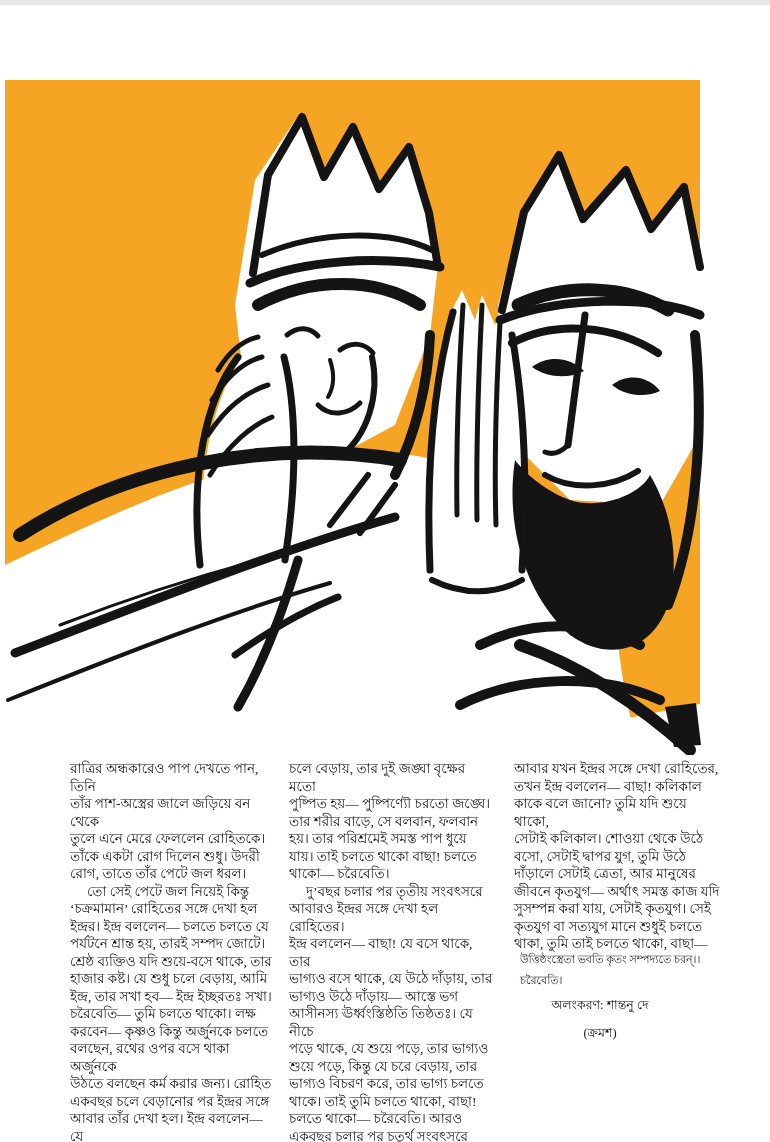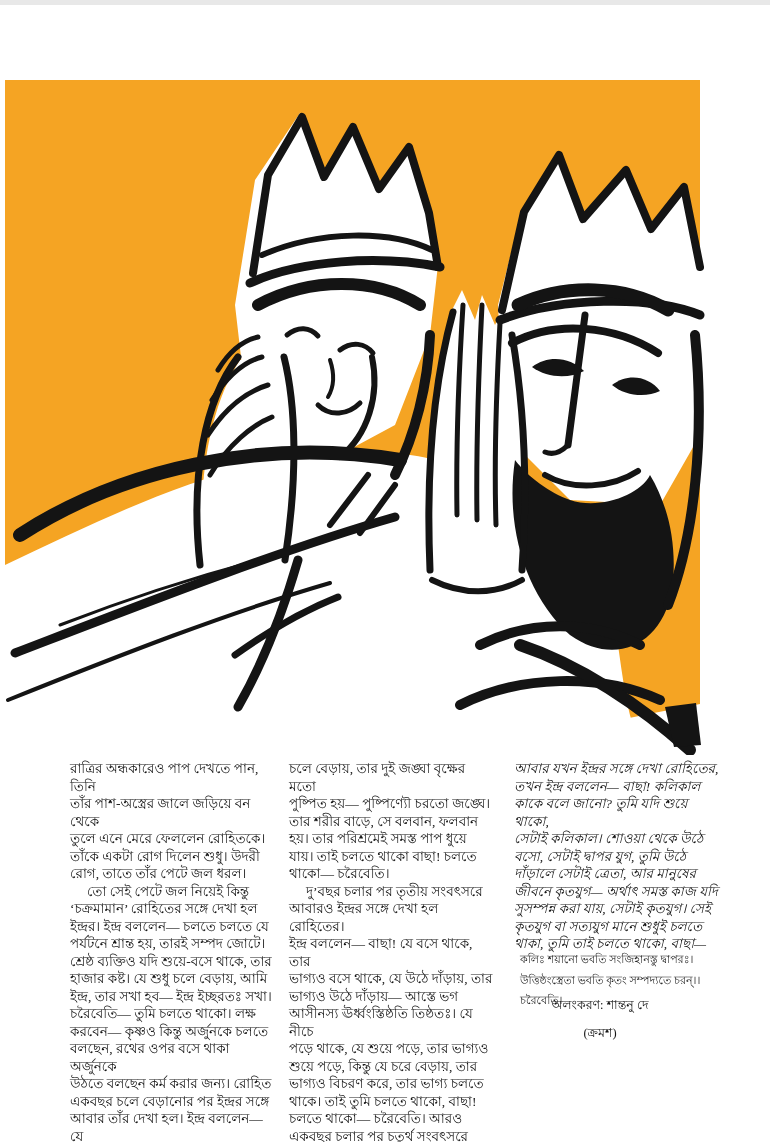--- a/index.html
+++ b/index.html
@@ -15,21 +15,21 @@
   .illustration{position:absolute;left:0;top:0;}
   .col{
     position:absolute;top:755px;width:206px;
     font-size:13.5px;line-height:17.5px;
     white-space:pre-wrap;
     color:#141414;
   }
   .col .line{min-height:17.5px;}
   .col1{left:70px;}
   .col2{left:289px;}
-  .col3{left:514px;font-style:italic;}
+  .col3{left:514px;}
   .verse{
     position:absolute;left:520px;top:944px;width:200px;
     font-size:11px;line-height:20.5px;color:#222;
     white-space:pre-wrap;
   }
   .footer-item{
     position:absolute;left:500px;width:200px;
     text-align:center;font-size:12.5px;color:#141414;
   }
   .continuation{top:1019px;}
@@ -115,18 +115,18 @@
     <path class="ink" stroke-width="5" d="M500,318 C496,390 494,455 496,520"></path>
     <path class="ink" stroke-width="6" d="M432,575 C462,590 495,590 522,575"></path>
 
     <path class="fillink" d="M665,702 L696,698 L701,740 L674,742 Z"></path>
   </svg>
 
   <div class="col col1"><div class="line">রাত্রির অন্ধকারেও পাপ দেখতে পান, তিনি</div><div class="line">তাঁর পাশ-অস্ত্রের জালে জড়িয়ে বন থেকে</div><div class="line">তুলে এনে মেরে ফেললেন রোহিতকে।</div><div class="line">তাঁকে একটা রোগ দিলেন শুধু। উদরী</div><div class="line">রোগ, তাতে তাঁর পেটে জল ধরল।</div><div class="line">     তো সেই পেটে জল নিয়েই কিন্তু</div><div class="line">‘চক্রমামান’ রোহিতের সঙ্গে দেখা হল</div><div class="line">ইন্দ্রর। ইন্দ্র বললেন— চলতে চলতে যে</div><div class="line">পর্যটনে শ্রান্ত হয়, তারই সম্পদ জোটে।</div><div class="line">শ্রেষ্ঠ ব্যক্তিও যদি শুয়ে-বসে থাকে, তার</div><div class="line">হাজার কষ্ট। যে শুধু চলে বেড়ায়, আমি</div><div class="line">ইন্দ্র, তার সখা হব— ইন্দ্র ইচ্ছরতঃ সখা।</div><div class="line">চরৈবেতি— তুমি চলতে থাকো। লক্ষ</div><div class="line">করবেন— কৃষ্ণও কিন্তু অর্জুনকে চলতে</div><div class="line">বলছেন, রথের ওপর বসে থাকা অর্জুনকে</div><div class="line">উঠতে বলছেন কর্ম করার জন্য। রোহিত</div><div class="line">একবছর চলে বেড়ানোর পর ইন্দ্রর সঙ্গে</div><div class="line">আবার তাঁর দেখা হল। ইন্দ্র বললেন— যে</div></div>
   <div class="col col2"><div class="line">চলে বেড়ায়, তার দুই জঙ্ঘা বৃক্ষের মতো</div><div class="line">পুষ্পিত হয়— পুষ্পিণ্যৌ চরতো জঙ্ঘে।</div><div class="line">তার শরীর বাড়ে, সে বলবান, ফলবান</div><div class="line">হয়। তার পরিশ্রমেই সমস্ত পাপ ধুয়ে</div><div class="line">যায়। তাই চলতে থাকো বাছা! চলতে</div><div class="line">থাকো— চরৈবেতি।</div><div class="line">     দু’বছর চলার পর তৃতীয় সংবৎসরে</div><div class="line">আবারও ইন্দ্রর সঙ্গে দেখা হল রোহিতের।</div><div class="line">ইন্দ্র বললেন— বাছা! যে বসে থাকে, তার</div><div class="line">ভাগ্যও বসে থাকে, যে উঠে দাঁড়ায়, তার</div><div class="line">ভাগ্যও উঠে দাঁড়ায়— আস্তে ভগ</div><div class="line">আসীনস্য ঊর্ধ্বংস্তিষ্ঠতি তিষ্ঠতঃ। যে নীচে</div><div class="line">পড়ে থাকে, যে শুয়ে পড়ে, তার ভাগ্যও</div><div class="line">শুয়ে পড়ে, কিন্তু যে চরে বেড়ায়, তার</div><div class="line">ভাগ্যও বিচরণ করে, তার ভাগ্য চলতে</div><div class="line">থাকে। তাই তুমি চলতে থাকো, বাছা!</div><div class="line">চলতে থাকো— চরৈবেতি। আরও</div><div class="line">একবছর চলার পর চতুর্থ সংবৎসরে</div></div>
   <div class="col col3"><div class="line">আবার যখন ইন্দ্রর সঙ্গে দেখা রোহিতের,</div><div class="line">তখন ইন্দ্র বললেন— বাছা! কলিকাল</div><div class="line">কাকে বলে জানো? তুমি যদি শুয়ে থাকো,</div><div class="line">সেটাই কলিকাল। শোওয়া থেকে উঠে</div><div class="line">বসো, সেটাই দ্বাপর যুগ, তুমি উঠে</div><div class="line">দাঁড়ালে সেটাই ত্রেতা, আর মানুষের</div><div class="line">জীবনে কৃতযুগ— অর্থাৎ সমস্ত কাজ যদি</div><div class="line">সুসম্পন্ন করা যায়, সেটাই কৃতযুগ। সেই</div><div class="line">কৃতযুগ বা সত্যযুগ মানে শুধুই চলতে</div><div class="line">থাকা, তুমি তাই চলতে থাকো, বাছা—</div></div>
 
-  <div class="verse"><div class="line">কলিঃ শয়ানো ভবতি সংজিহানস্তু দ্বাপরঃ।</div><div class="line">উত্তিষ্ঠংস্ত্রেতা ভবতি কৃতং সম্পদ্যতে চরন্।।</div><div class="line">চরৈবেতি।</div></div>
+  <div class="verse"><div class="line">উত্তিষ্ঠংস্ত্রেতা ভবতি কৃতং সম্পদ্যতে চরন্।।</div><div class="line">চরৈবেতি।</div></div>
 
   <div class="footer-item continuation">(ক্রমশ)</div>
   <div class="footer-item credit">অলংকরণ: শান্তনু দে</div>
 
 </div>
 
 </body></html>

